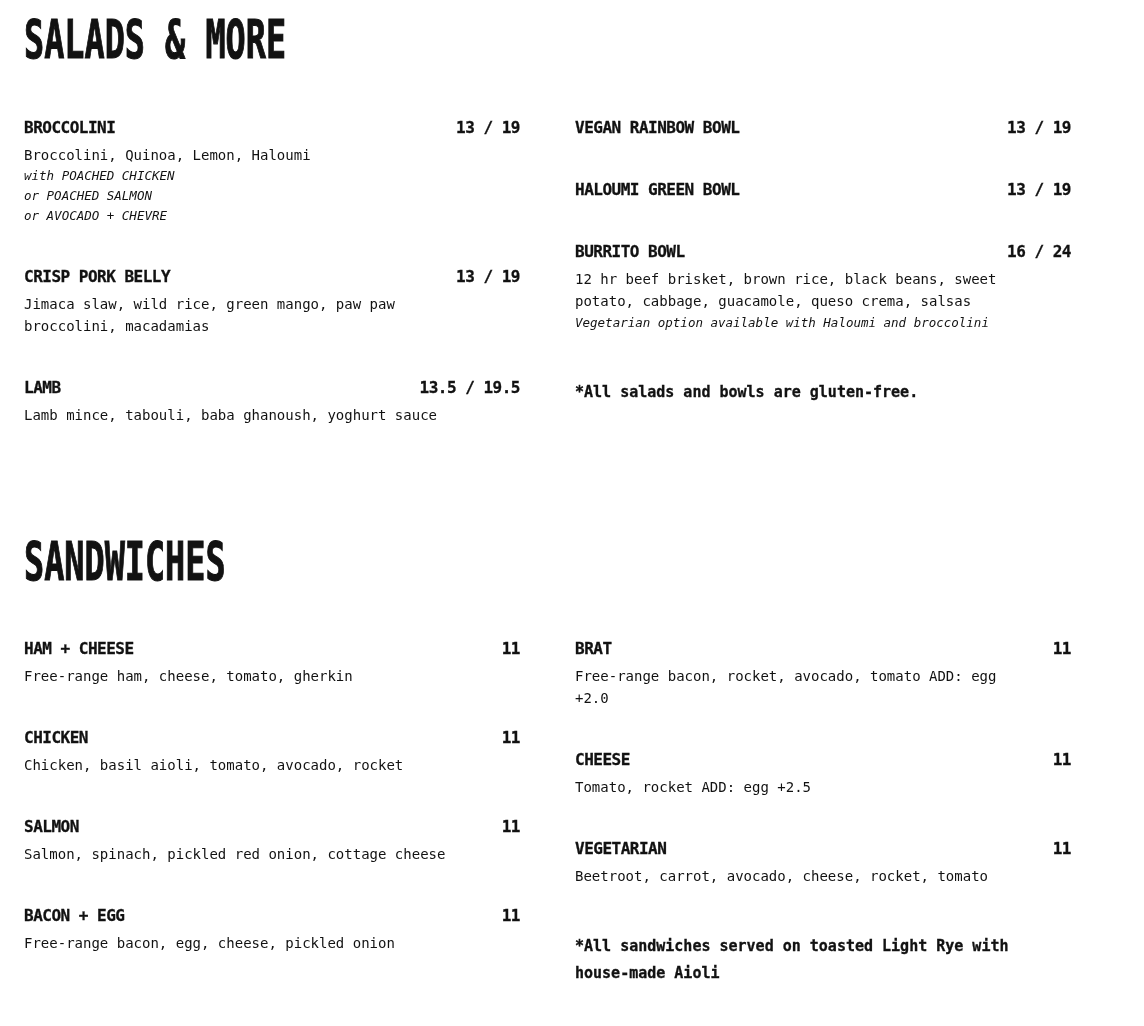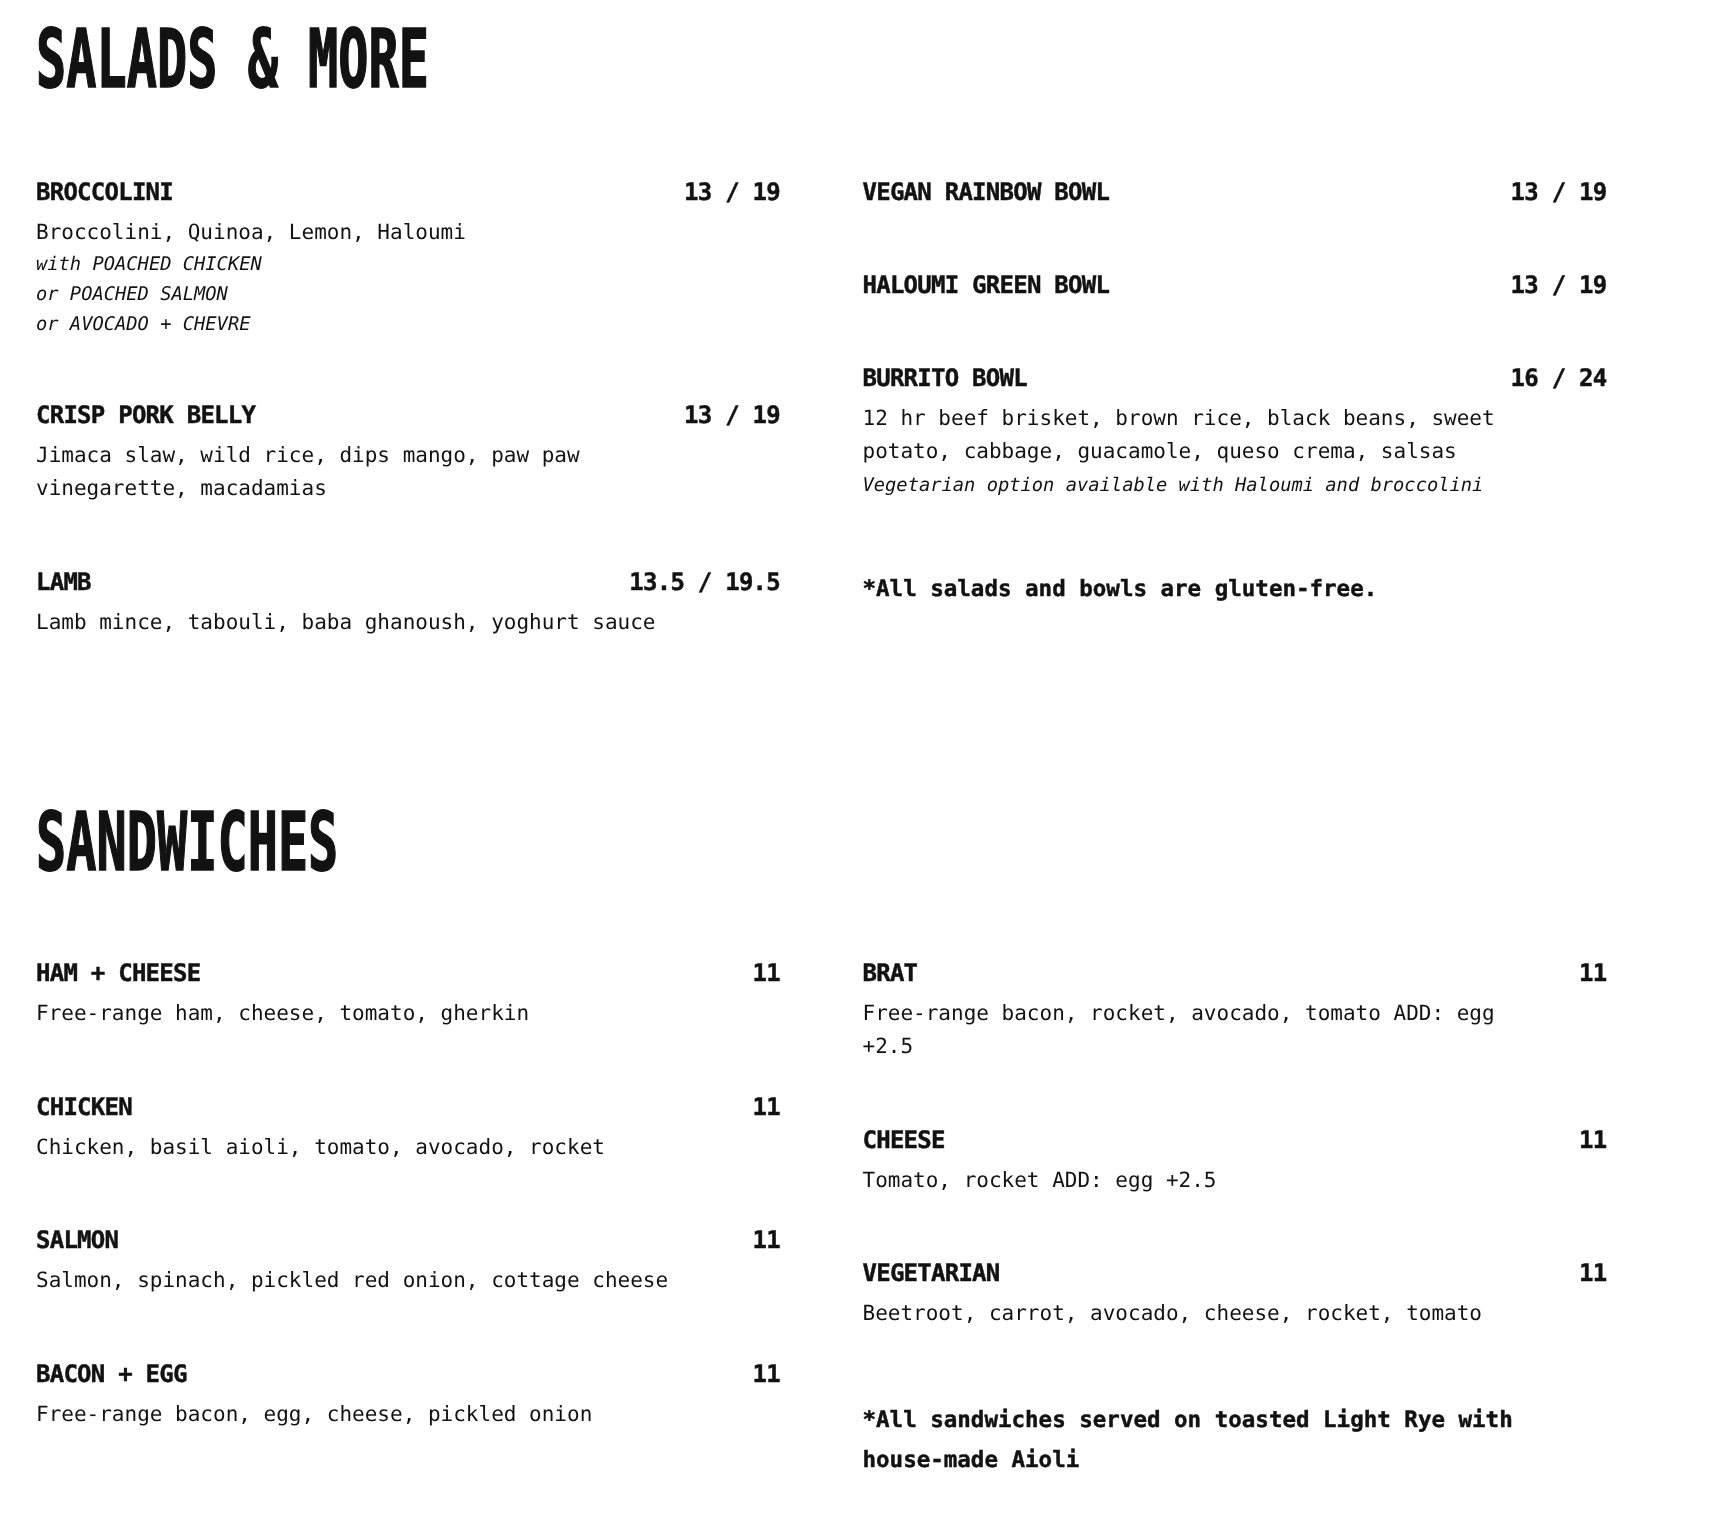--- a/index.html
+++ b/index.html
@@ -93,21 +93,21 @@
             <p class="item-desc">Broccolini, Quinoa, Lemon, Haloumi</p>
             <p class="item-option">with POACHED CHICKEN</p>
             <p class="item-option">or POACHED SALMON</p>
             <p class="item-option">or AVOCADO + CHEVRE</p>
           </div>
           <div class="menu-item">
             <div class="item-row">
               <span class="item-name">CRISP PORK BELLY</span>
               <span class="item-price">13 / 19</span>
             </div>
-            <p class="item-desc">Jimaca slaw, wild rice, dips mango, paw paw vinegarette, macadamias</p>
+            <p class="item-desc">Jimaca slaw, wild rice, green mango, paw paw broccolini, macadamias</p>
           </div>
           <div class="menu-item">
             <div class="item-row">
               <span class="item-name">LAMB</span>
               <span class="item-price">13.5 / 19.5</span>
             </div>
             <p class="item-desc">Lamb mince, tabouli, baba ghanoush, yoghurt sauce</p>
           </div>
         </div>
         <div class="column">
@@ -167,21 +167,21 @@
             </div>
             <p class="item-desc">Free-range bacon, egg, cheese, pickled onion</p>
           </div>
         </div>
         <div class="column">
           <div class="menu-item">
             <div class="item-row">
               <span class="item-name">BRAT</span>
               <span class="item-price">11</span>
             </div>
-            <p class="item-desc">Free-range bacon, rocket, avocado, tomato ADD: egg +2.5</p>
+            <p class="item-desc">Free-range bacon, rocket, avocado, tomato ADD: egg +2.0</p>
           </div>
           <div class="menu-item">
             <div class="item-row">
               <span class="item-name">CHEESE</span>
               <span class="item-price">11</span>
             </div>
             <p class="item-desc">Tomato, rocket ADD: egg +2.5</p>
           </div>
           <div class="menu-item">
             <div class="item-row">

